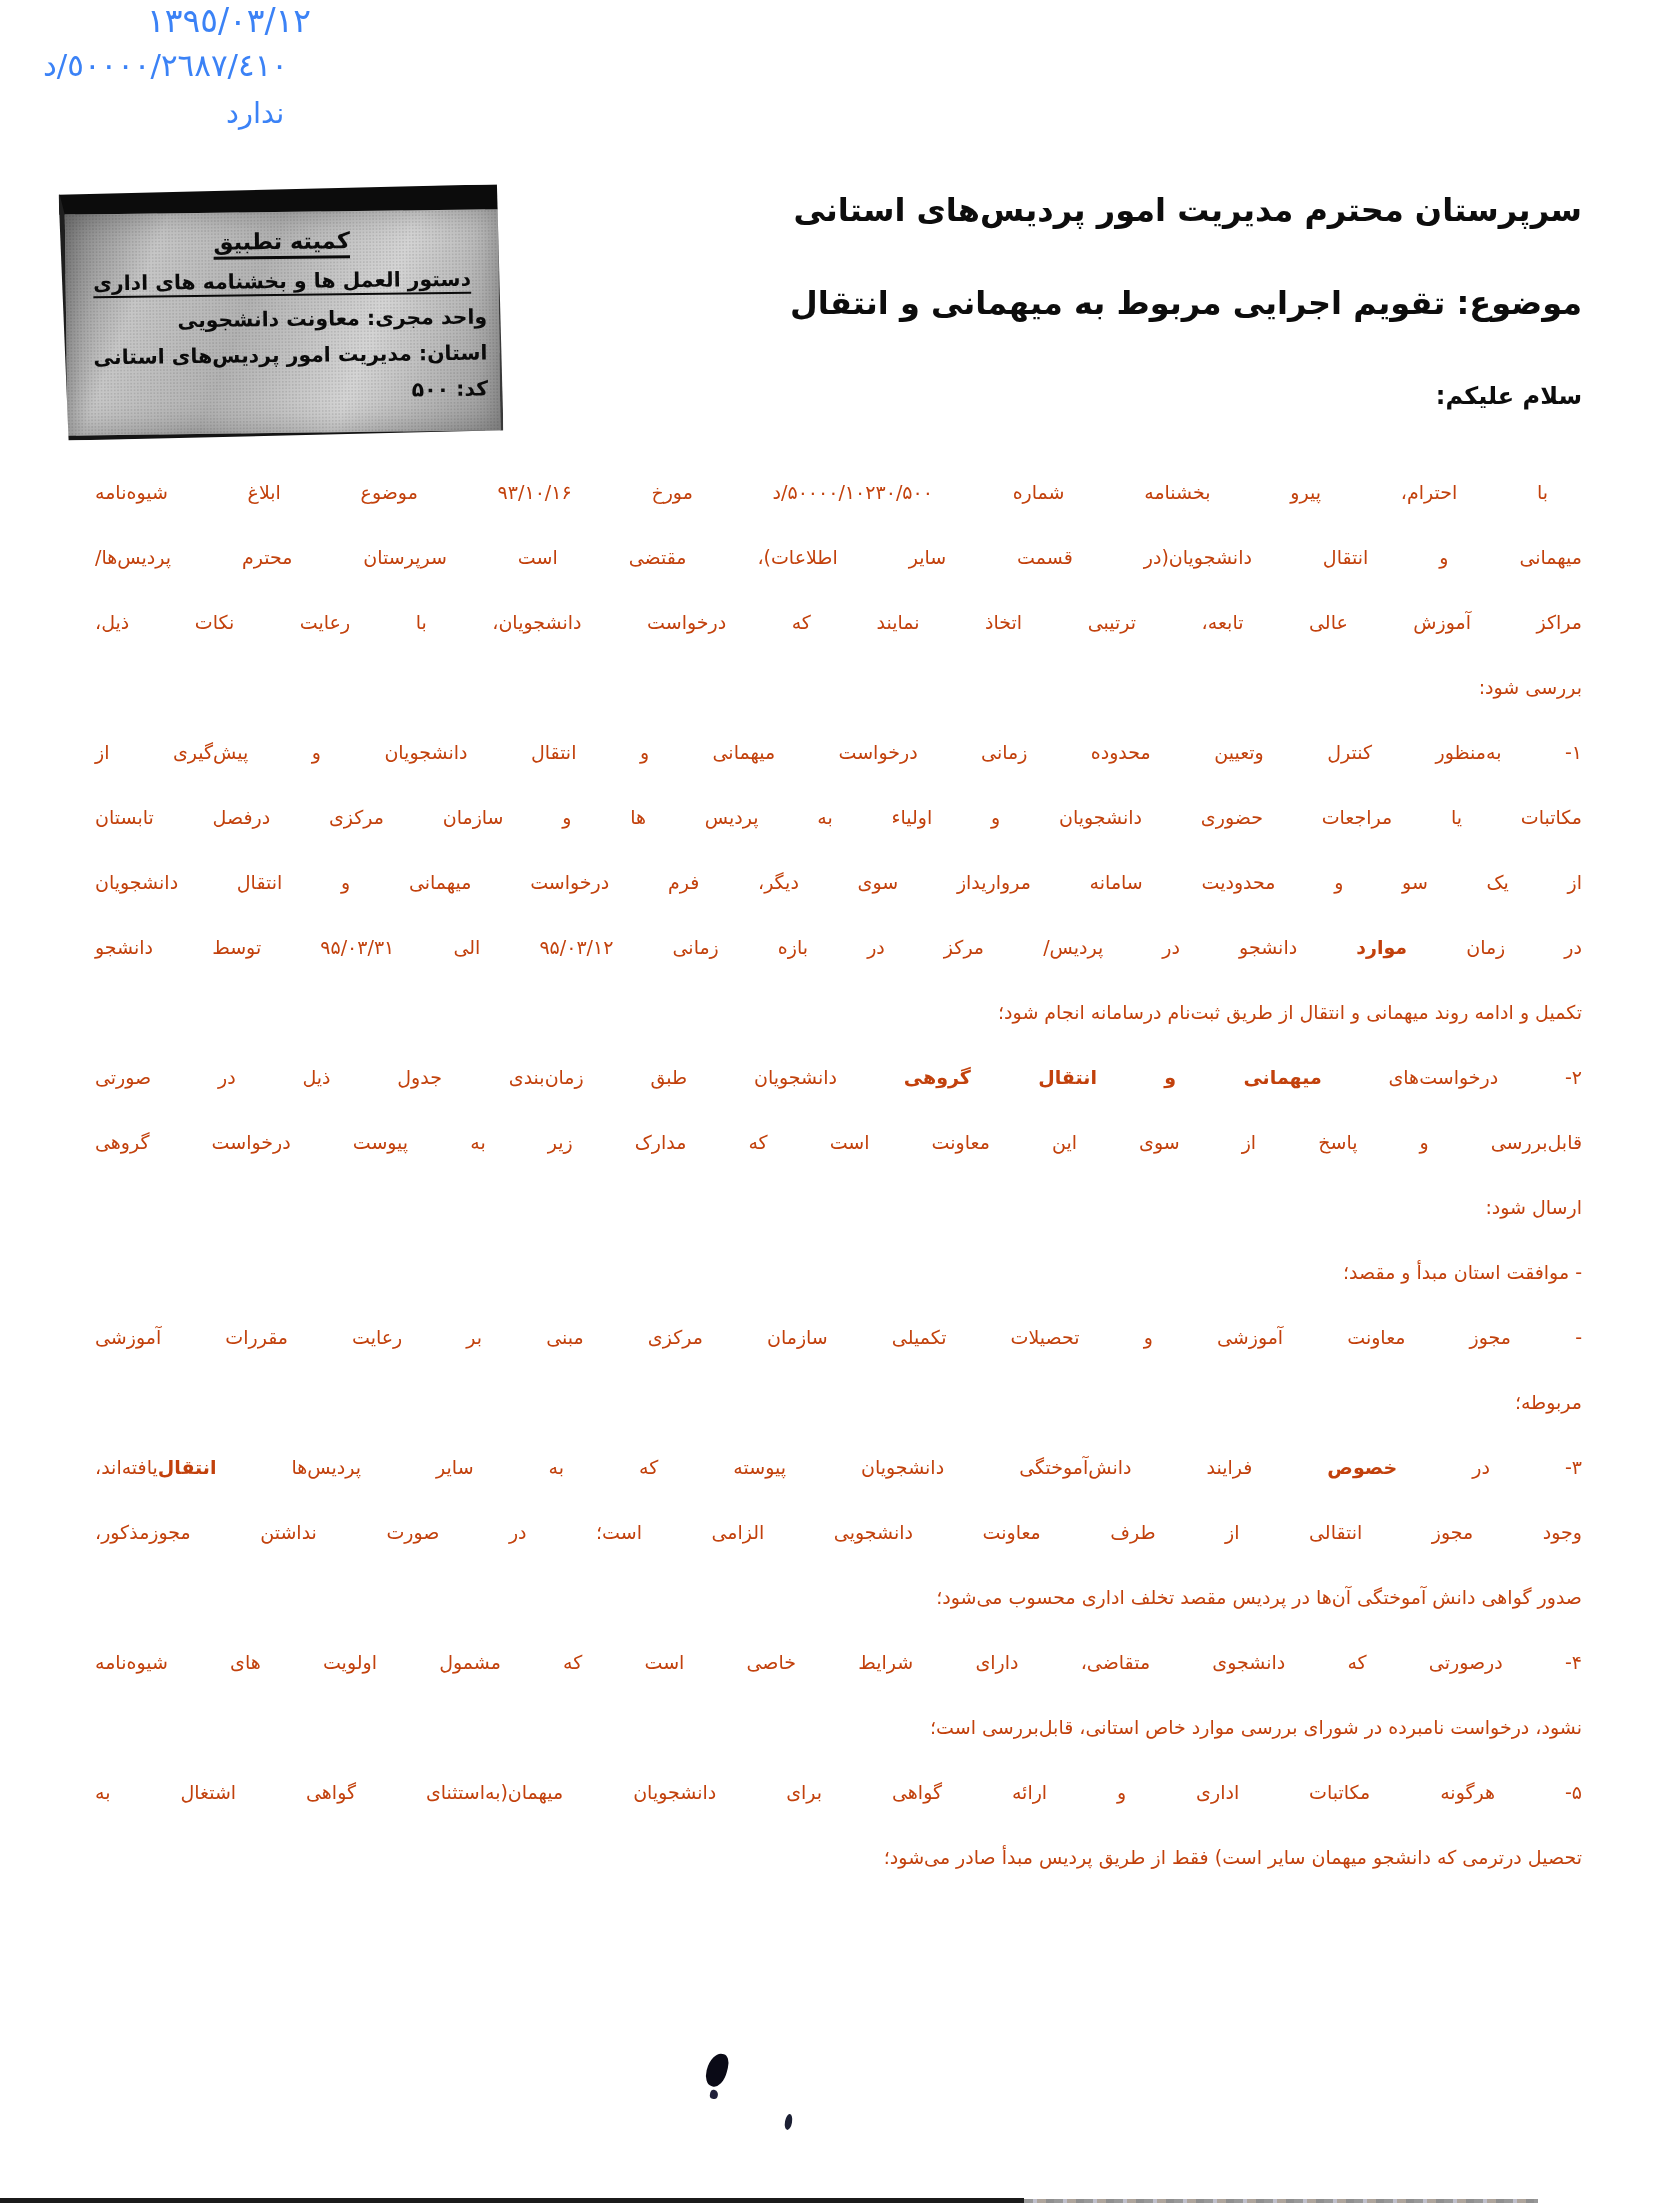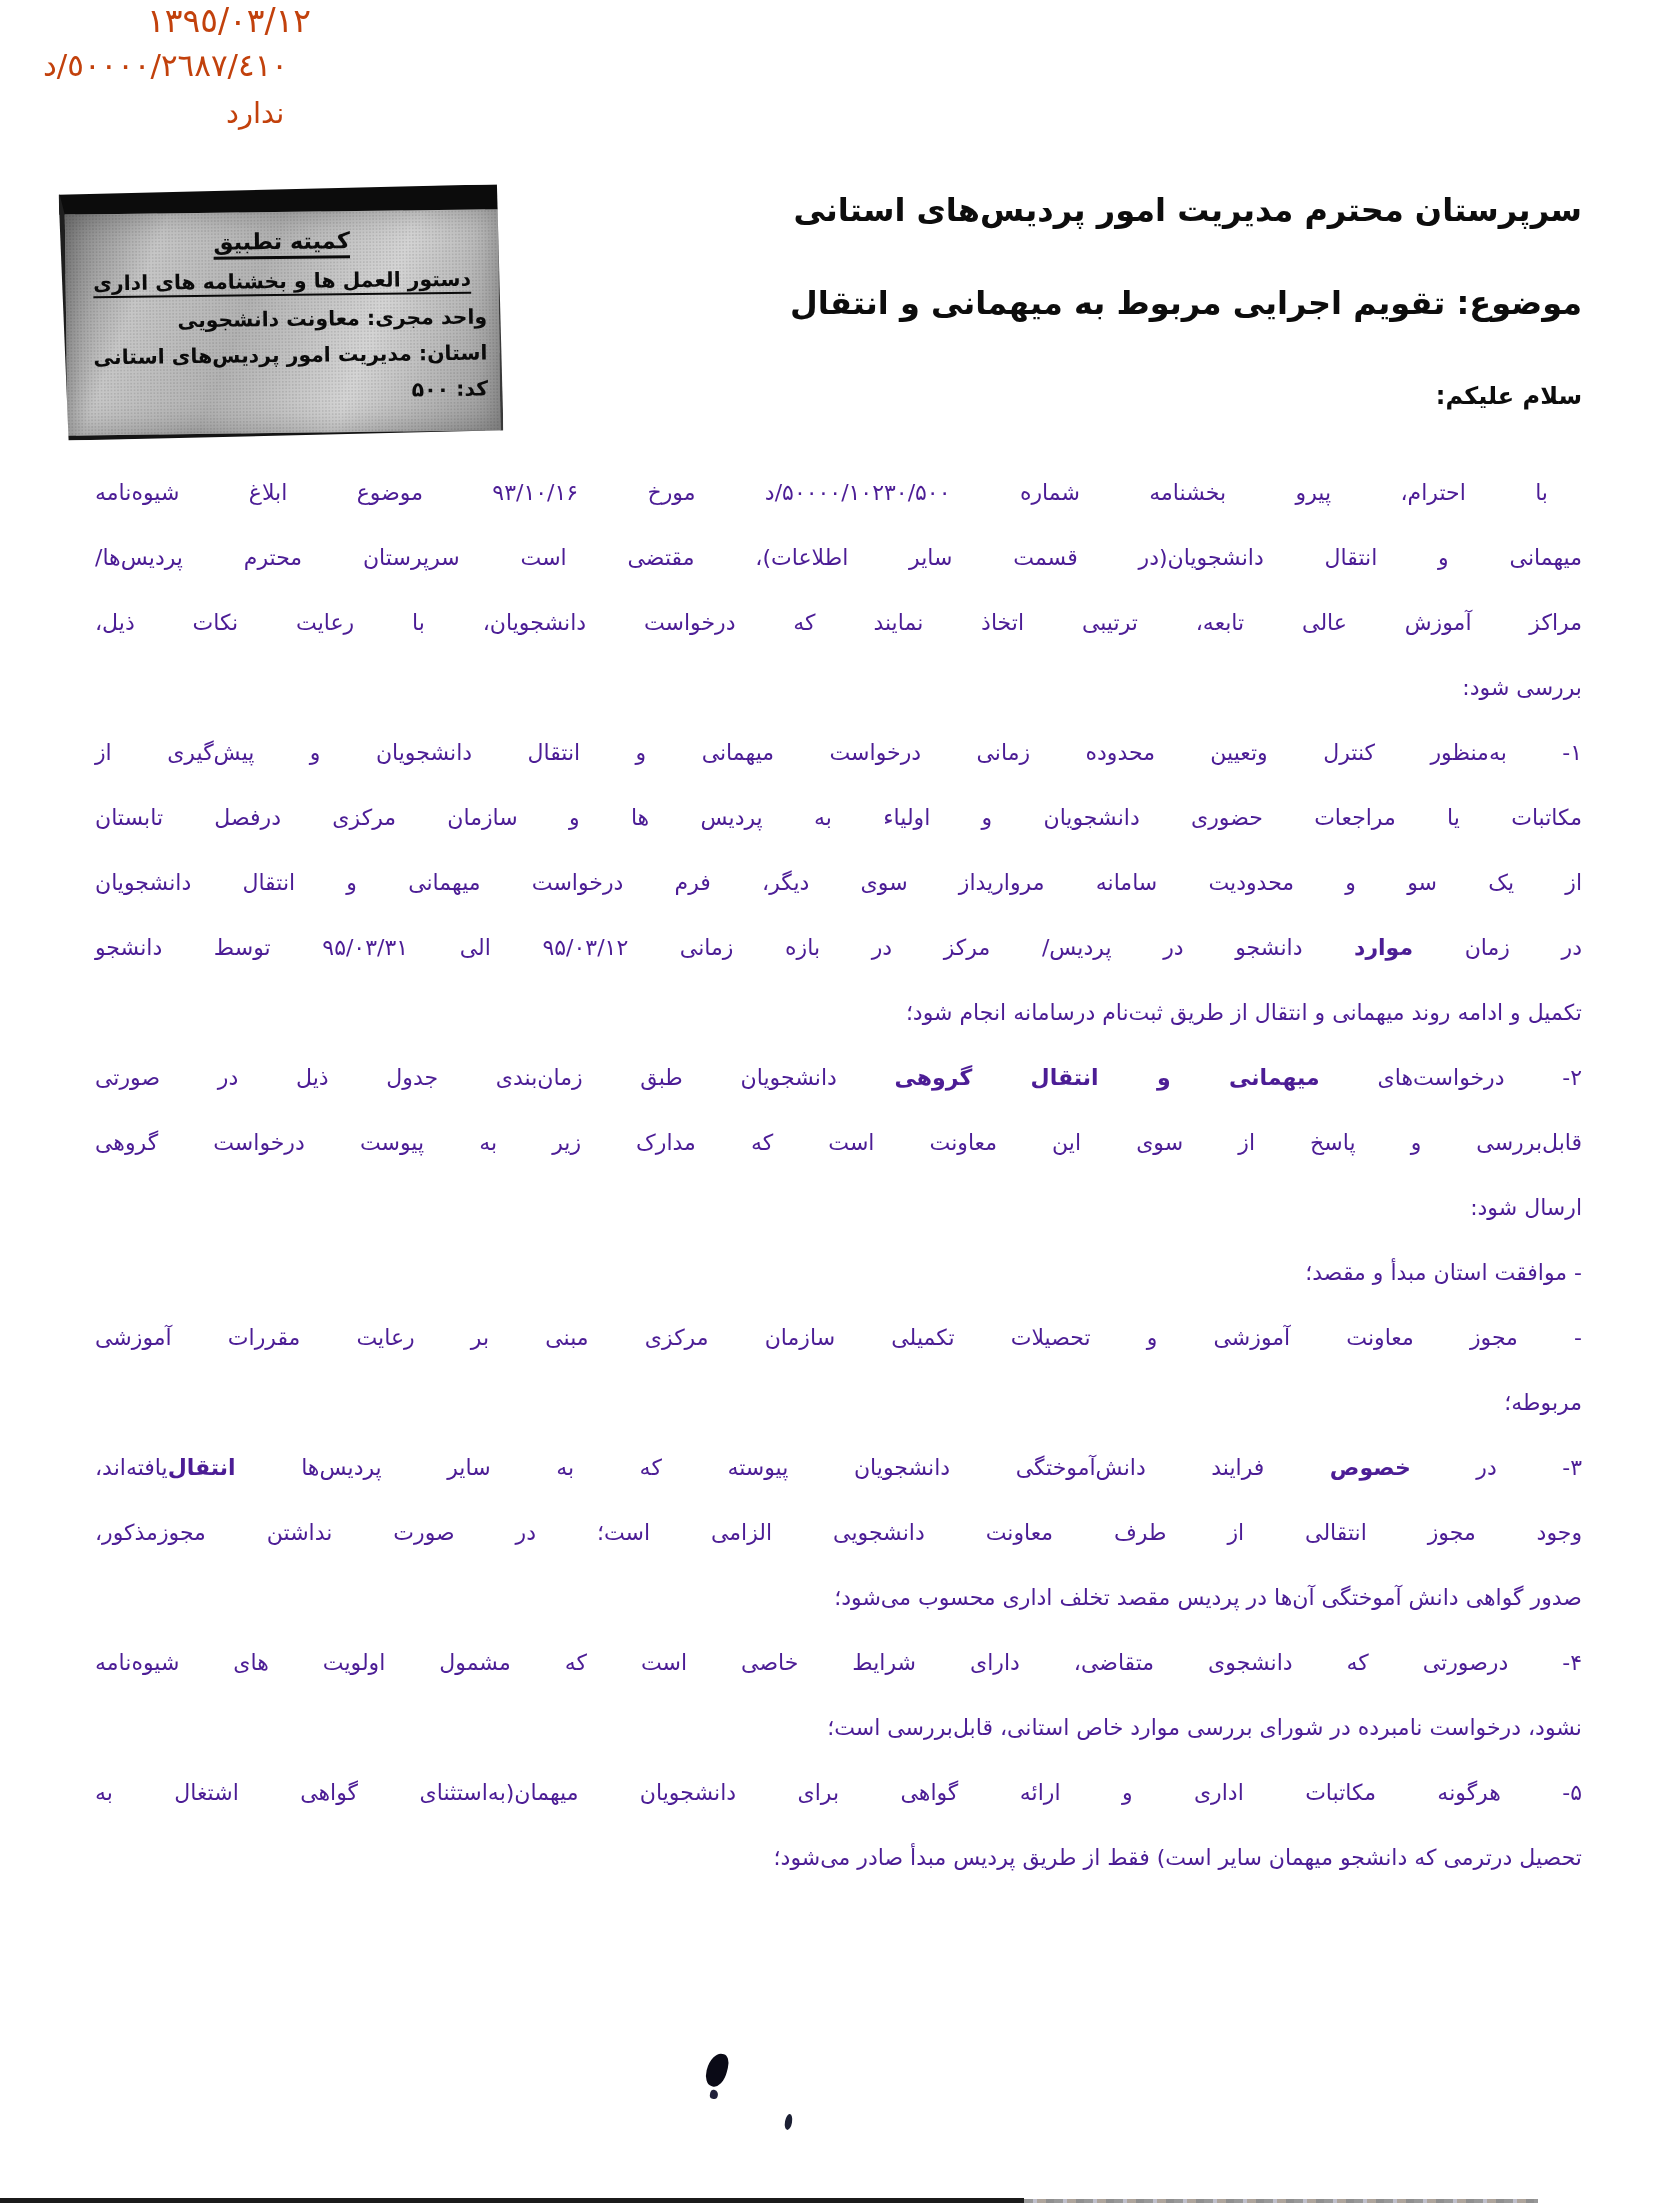--- a/index.html
+++ b/index.html
@@ -6,21 +6,21 @@
   .page{
     position:relative;
     width:1657px;height:2205px;
     background:#ffffff;
     overflow:hidden;
     direction:rtl;
     font-family:"DejaVu Sans",sans-serif;
     color:#141414;
   }
   
-  .field{position:absolute;direction:rtl;color:#c2410c;}
+  .field{position:absolute;direction:rtl;color:#3b82f6;}
   .f-date{left:148px;top:1.3px;font-size:33px;letter-spacing:1.3px;}
   .f-ref{left:44px;top:47px;font-size:31px;letter-spacing:0.7px;}
   .f-attach{left:227px;top:96px;font-size:29px;}
   
   .stamp{
     position:absolute;left:61px;top:187px;width:442px;height:251px;
     box-sizing:border-box;
     background:
       radial-gradient(rgba(0,0,0,0.10) 0.7px, transparent 0.9px) 0 0/3.3px 3.3px,
       linear-gradient(112deg,#7e7e7e 0%,#c6c6c6 20%,#b2b2b2 42%,#d4d4d4 68%,#989898 100%);
@@ -40,21 +40,21 @@
         text-decoration:underline;text-decoration-thickness:2px;text-underline-offset:6px;}
   .st-3,.st-4,.st-5{text-align:right;font-size:20.4px;margin-bottom:12px;}
   
   .hline{position:absolute;right:74px;font-weight:bold;color:#0d0d0d;white-space:nowrap;}
   .h-recipient{top:191px;font-size:32px;}
   .h-subject{top:284px;font-size:32px;}
   .h-salutation{top:382px;font-size:24px;}
   
   .body-lines{position:absolute;top:460px;right:74px;left:96px;}
   .bline{
-    height:65px;line-height:65px;font-size:22px;color:#4c1d95;
+    height:65px;line-height:65px;font-size:19px;color:#c2410c;
     text-align:justify;text-align-last:justify;
   }
   .bline.last{text-align-last:right;}
   .bline.indent{padding-right:34px;}
   .b{font-weight:bold;}
   .u{text-decoration-thickness:4px;text-underline-offset:14.5px;}
   
   .speck-a{position:absolute;left:708px;top:2053px;width:20px;height:34px;background:#0a0a16;
            border-radius:62% 38% 55% 45%;transform:rotate(14deg);}
   .speck-a::after{content:"";position:absolute;left:9.2px;top:37px;width:8px;height:9.2px;

